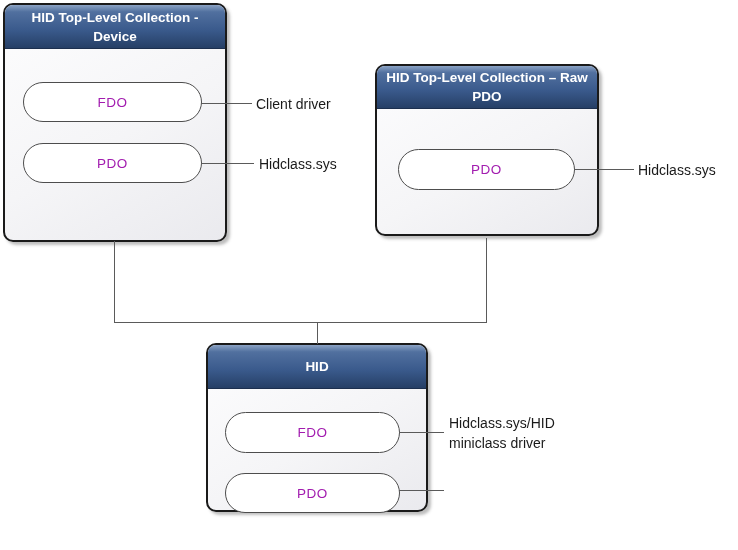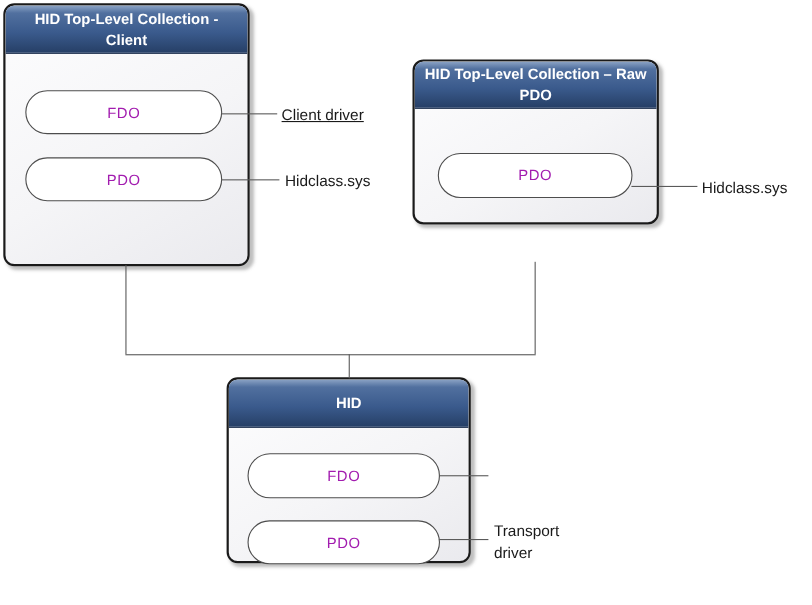--- a/index.html
+++ b/index.html
@@ -37,21 +37,21 @@
     font-weight: bold;
     font-size: 13.5px;
     line-height: 19px;
     border-radius: 8px 8px 0 0;
     background: linear-gradient(180deg, #8ba3c5 0%, #51709f 16%, #3a5a8c 58%, #263f66 100%);
     border-bottom: 1px solid #1c2f4e;
   }
   .box-body { position: relative; width: 100%; }
 
   .box-device { left: 3px;   top: 3px;   width: 224px; height: 239px; }
-  .box-raw    { left: 375px; top: 54px;  width: 224px; height: 150px; }
+  .box-raw    { left: 375px; top: 64px;  width: 224px; height: 172px; }
   .box-hid    { left: 206px; top: 343px; width: 222px; height: 169px; }
   .box-device .box-header { height: 44px; }
   .box-raw    .box-header { height: 43px; }
   .box-hid    .box-header { height: 44px; }
 
   
   .pill {
     position: absolute;
     box-sizing: border-box;
     border: 1px solid #4d4d4d;
@@ -84,34 +84,34 @@
 
   
   .annotation {
     position: absolute;
     transform: translateY(-50%);
     font-size: 14px;
     line-height: 20px;
     color: #1a1a1a;
     white-space: pre-line;
   }
-  .anno-client     { left: 256px; top: 104px; text-decoration: underline; }
+  .anno-client     { left: 256px; top: 104px; }
   .anno-hidclass1  { left: 259px; top: 164px; }
   .anno-hidclass2  { left: 638px; top: 170px; }
   .anno-miniclass  { left: 449px; top: 433px; }
   .anno-transport  { left: 449px; top: 492px; }
 </style>
 </head>
 <body>
 
 <div class="canvas">
 
   <div class="node-box box-device">
     <div class="box-header">HID Top-Level Collection -
-Client</div>
+Device</div>
     <div class="box-body">
       <div class="pill pill-device-fdo">FDO</div>
       <div class="pill pill-device-pdo">PDO</div>
     </div>
   </div>
 
   <div class="node-box box-raw">
     <div class="box-header">HID Top-Level Collection – Raw
 PDO</div>
     <div class="box-body">
@@ -134,16 +134,16 @@
 
   <div class="line tick-client"></div>
   <div class="line tick-hidclass1"></div>
   <div class="line tick-hidclass2"></div>
   <div class="line tick-miniclass"></div>
   <div class="line tick-transport"></div>
 
   <div class="annotation anno-client">Client driver</div>
   <div class="annotation anno-hidclass1">Hidclass.sys</div>
   <div class="annotation anno-hidclass2">Hidclass.sys</div>
-  <div class="annotation anno-transport">Transport
-driver</div>
+  <div class="annotation anno-miniclass">Hidclass.sys/HID
+miniclass driver</div>
 
 </div>
 
 </body></html>

